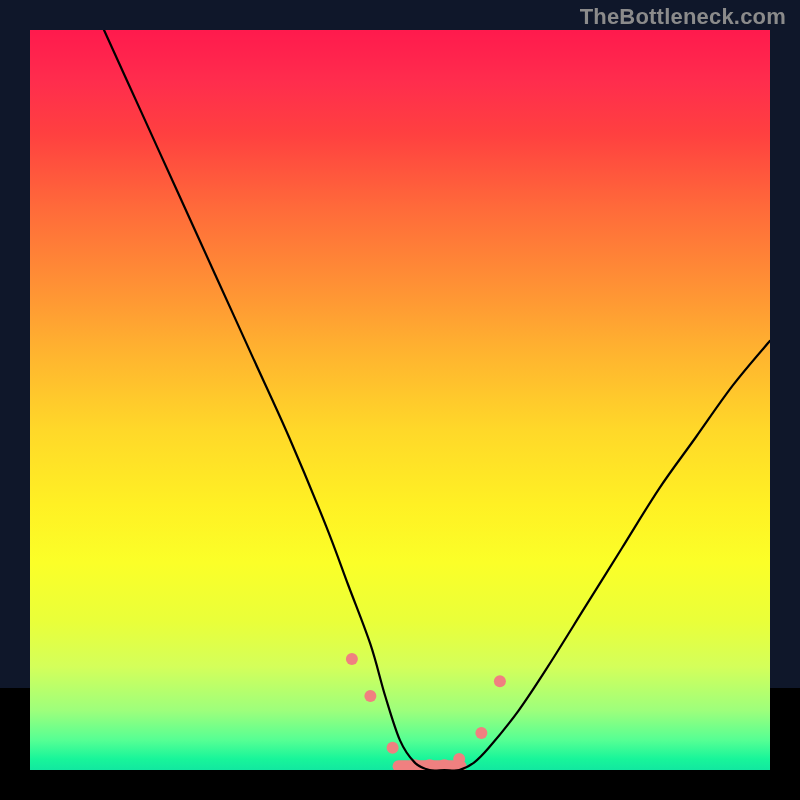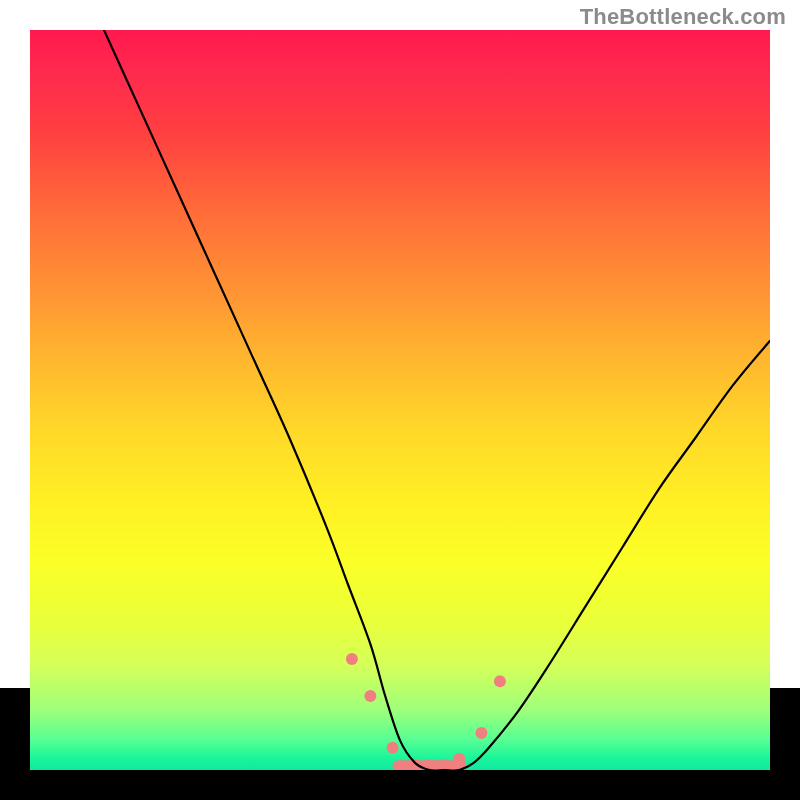--- a/index.html
+++ b/index.html
@@ -9,21 +9,21 @@
     height: 800px;
     background: #000;
     overflow: hidden;
   }
   .frame {
     position: absolute;
     left: 0;
     top: 0;
     width: 800px;
     height: 688px;
-    background: #ffffff;
+    background: #0f172a;
   }
   .plot-area {
     position: absolute;
     left: 30px;
     top: 30px;
     width: 740px;
     height: 740px;
     overflow: hidden;
   }
   .gradient {

